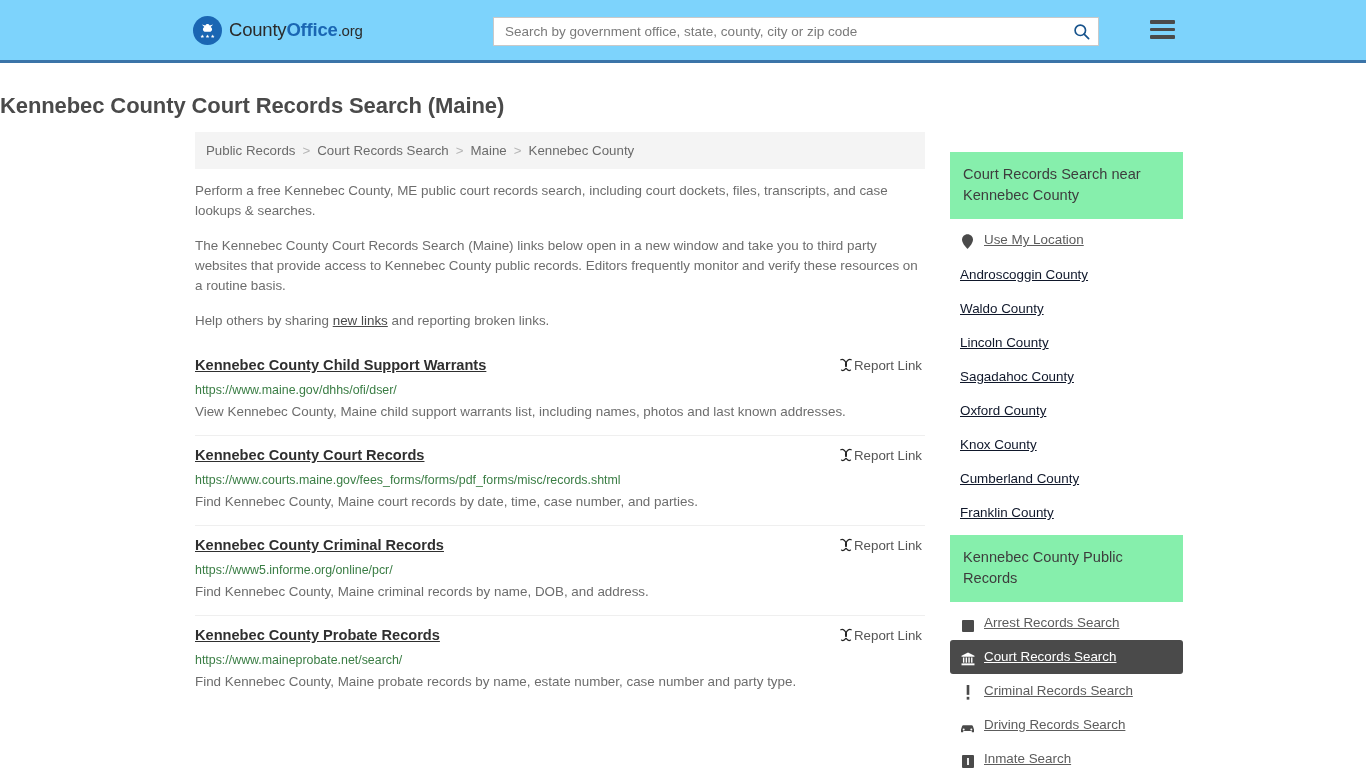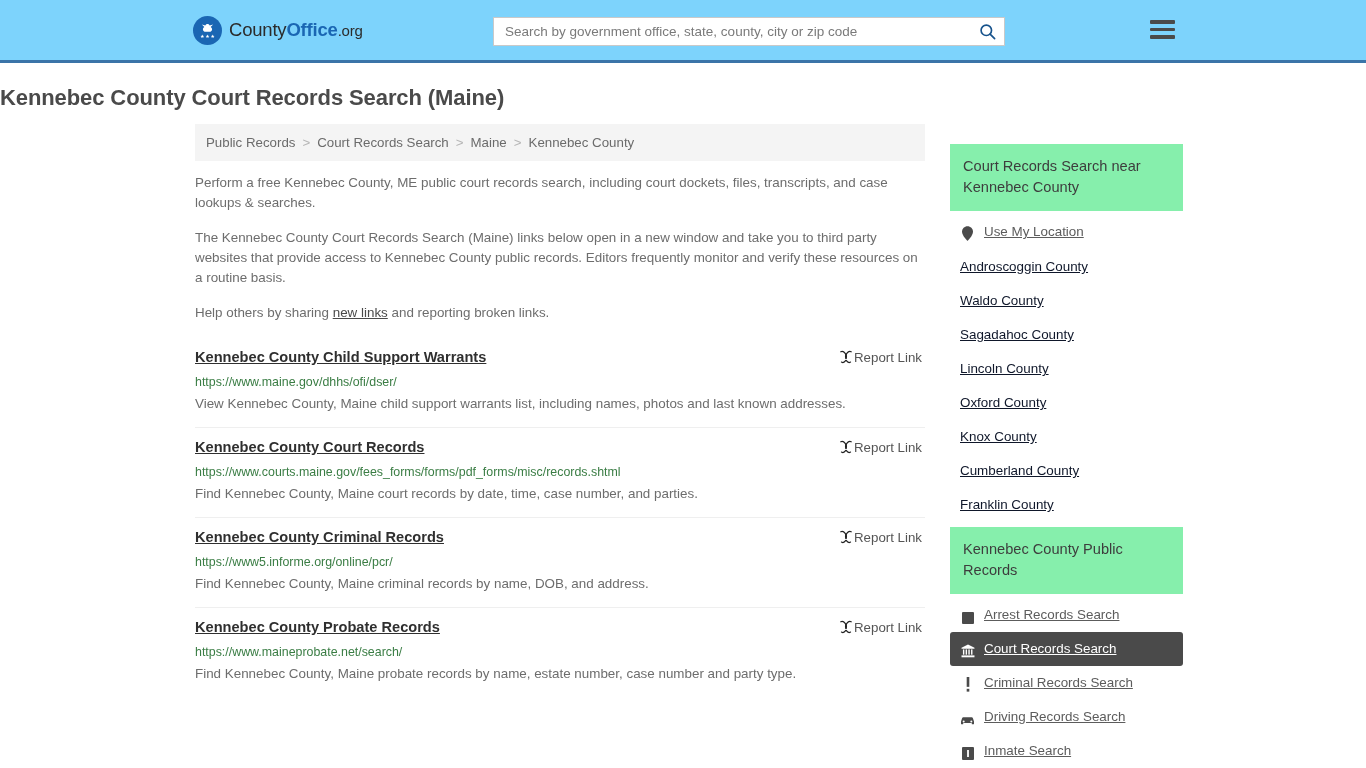--- a/index.html
+++ b/index.html
@@ -46,21 +46,21 @@
     font-family: "Liberation Sans", sans-serif;
   }
   .bt-county { color: #2b2b2b; }
   .bt-office { color: #1a66b3; font-weight: bold; }
   .bt-org { color: #2b2b2b; font-size: 15px; }
 
   .search-wrap {
     position: absolute;
     left: 493px;
     top: 17px;
-    width: 512px;
+    width: 606px;
     height: 29px;
     background: #fff;
     border: 1px solid #c9c9c9;
     display: flex;
     align-items: center;
   }
   .search-input {
     border: none;
     outline: none;
     flex: 1;
@@ -101,21 +101,21 @@
     display: flex;
     gap: 25px;
   }
   .main-col { width: 730px; flex: none; }
   .side-col { width: 233px; flex: none; padding-top: 20px; }
 
   h1.page-title {
     font-size: 22px;
     color: #4a4a4a;
     font-weight: bold;
-    margin: 22px 0 13px 0;
+    margin: 30px 0 13px 0;
     letter-spacing: -0.1px;
   }
 
   .breadcrumb {
     background: #f4f4f4;
     height: 37px;
     display: flex;
     align-items: center;
     padding: 0 11px;
     font-size: 13.3px;
@@ -384,24 +384,24 @@
             <span class="pi-label">Use My Location</span>
           </div>
 
           <div class="county-item">
             <a>Androscoggin County</a>
           </div>
           <div class="county-item">
             <a>Waldo County</a>
           </div>
           <div class="county-item">
+            <a>Lincoln County</a>
+          </div>
+          <div class="county-item">
             <a>Sagadahoc County</a>
-          </div>
-          <div class="county-item">
-            <a>Lincoln County</a>
           </div>
           <div class="county-item">
             <a>Oxford County</a>
           </div>
           <div class="county-item">
             <a>Knox County</a>
           </div>
           <div class="county-item">
             <a>Cumberland County</a>
           </div>

